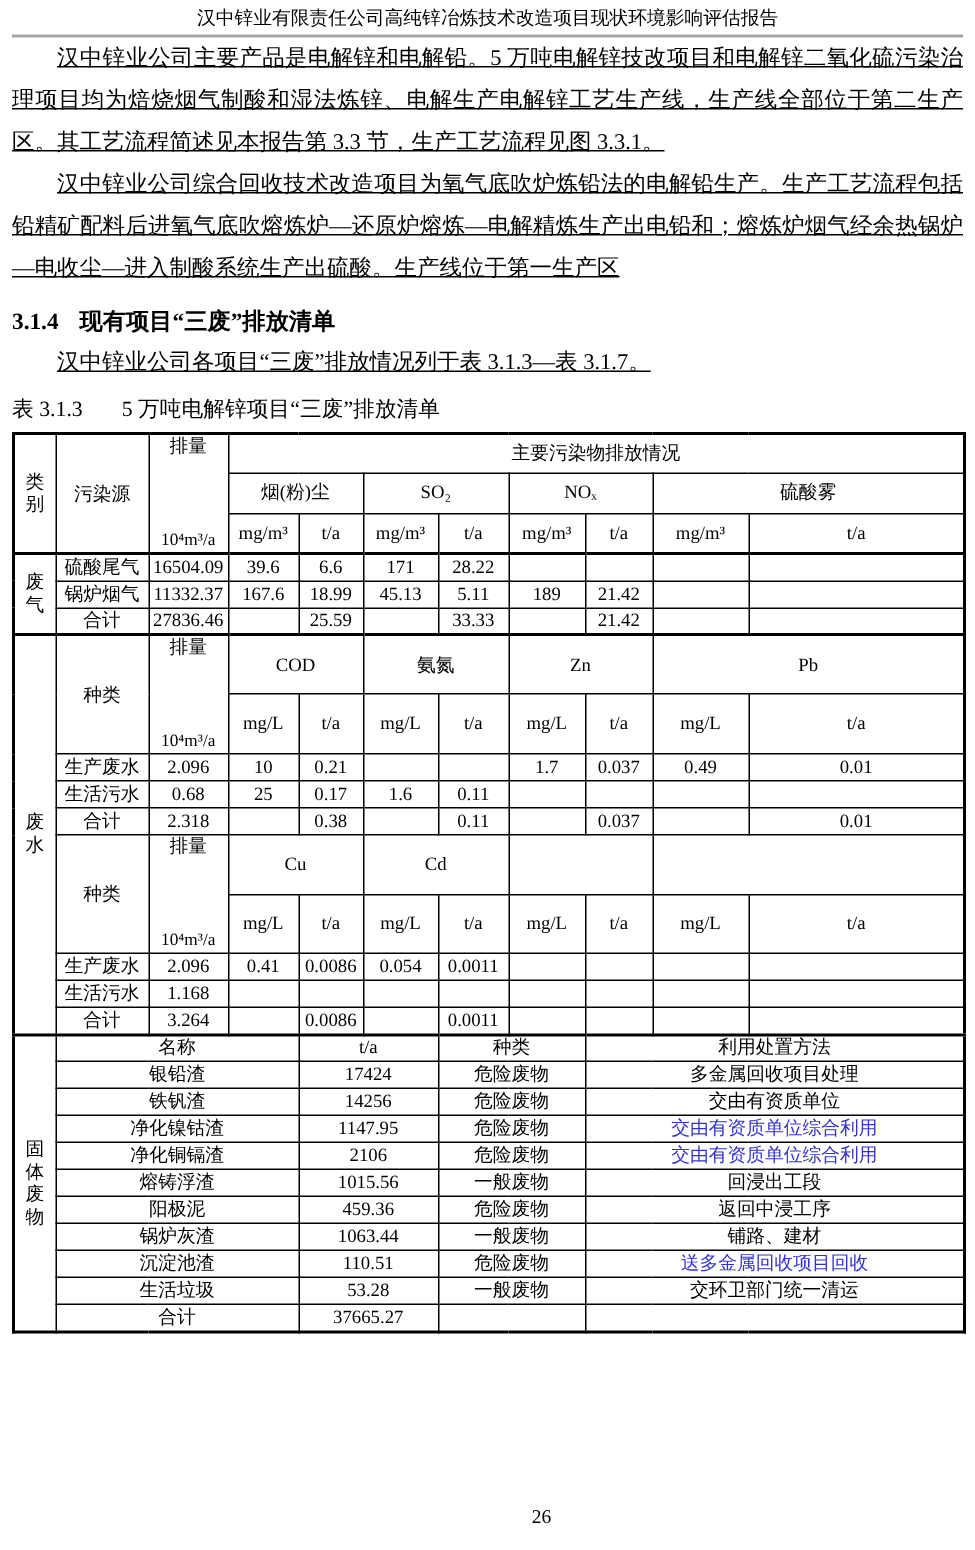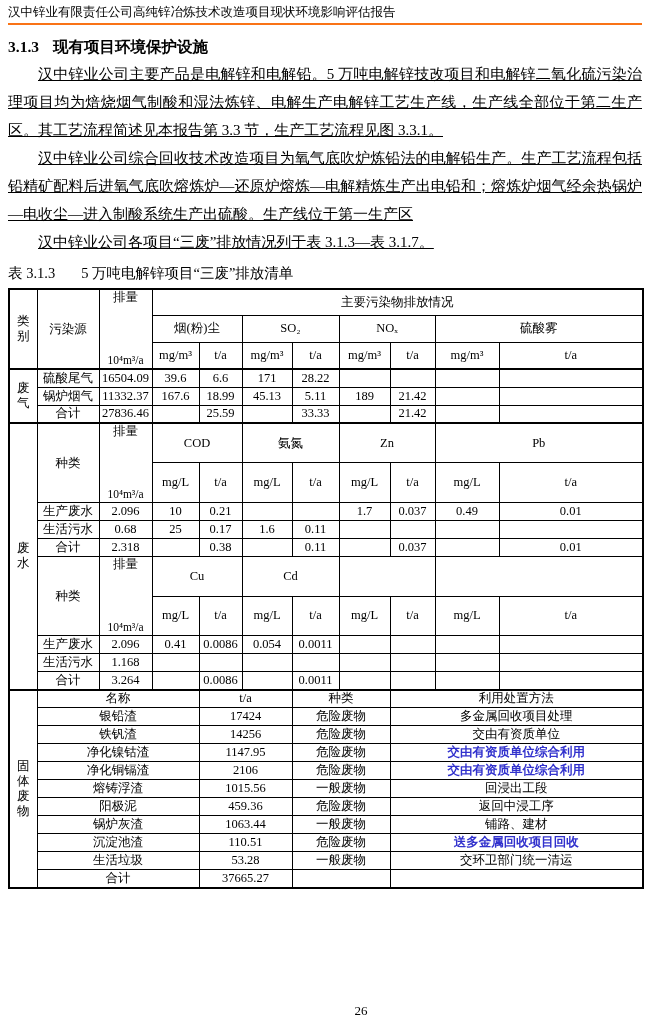--- a/index.html
+++ b/index.html
@@ -4,22 +4,22 @@
 <style>
   * { box-sizing: border-box; }
   html,body { margin:0; padding:0; }
   body {
     width:650px; height:1033px; background:#ffffff; color:#000;
     font-family:"Liberation Serif","DejaVu Serif",serif;
   }
   .page { position:relative; width:650px; height:1033px; padding:4px 8px 0; overflow:hidden; }
 
   .running-header {
-    text-align:left; font-size:12.5px; line-height:16px;
-    padding-bottom:3px; border-bottom:2px solid #f97316;
+    text-align:center; font-size:12.5px; line-height:16px;
+    padding-bottom:3px; border-bottom:2px solid #a3a3a3;
   }
 
   .sec-heading { font-size:15.5px; line-height:21px; font-weight:bold; margin:11px 0 3px; }
   .sec-heading .num { margin-right:14px; }
 
   p.para {
     margin:0; font-size:15px; line-height:28px;
     text-align:justify; text-indent:2em;text-decoration:underline;
   }
 
@@ -31,38 +31,38 @@
     font-size:12.5px; border:2px solid #000;
   }
   table.emission td {
     border:1px solid #000; text-align:center; vertical-align:middle;
     padding:0 1px; height:18px; line-height:15px; overflow:hidden;
   }
   tr.section-start td { border-top-width:2px; }
   .vlabel { padding:0 5px; line-height:20px; }
   .unit-line { font-size:11.5px; line-height:13px;margin-top:48px; }
   .two-line div { line-height:15px; }
-  .blue { color:#3232cd;font-weight:bold; }
+  .blue { color:#3232cd; }
 
   .pageno { position:absolute; left:0; bottom:14px; width:100%; text-align:center; font-size:13px;margin-left:36px; }
 </style>
 </head>
 <body>
 
 <div class="page">
 
   <div class="running-header">汉中锌业有限责任公司高纯锌冶炼技术改造项目现状环境影响评估报告</div>
 
-  <div class="sec-heading">
-    <span class="num">3.1.3</span><span>现有项目环境保护设施</span>
-  </div>
 
   <p class="para">汉中锌业公司主要产品是电解锌和电解铅。5 万吨电解锌技改项目和电解锌二氧化硫污染治理项目均为焙烧烟气制酸和湿法炼锌、电解生产电解锌工艺生产线，生产线全部位于第二生产区。其工艺流程简述见本报告第 3.3 节，生产工艺流程见图 3.3.1。</p>
   <p class="para">汉中锌业公司综合回收技术改造项目为氧气底吹炉炼铅法的电解铅生产。生产工艺流程包括铅精矿配料后进氧气底吹熔炼炉—还原炉熔炼—电解精炼生产出电铅和；熔炼炉烟气经余热锅炉—电收尘—进入制酸系统生产出硫酸。生产线位于第一生产区</p>
 
+  <div class="sec-heading">
+    <span class="num">3.1.4</span><span>现有项目“三废”排放清单</span>
+  </div>
 
   <p class="para">汉中锌业公司各项目“三废”排放情况列于表 3.1.3—表 3.1.7。</p>
 
   <div class="caption">
     <span class="lbl">表 3.1.3</span><span>5 万吨电解锌项目“三废”排放清单</span>
   </div>
 
   <table class="emission">
     <colgroup>
       <col style="width:28px">

